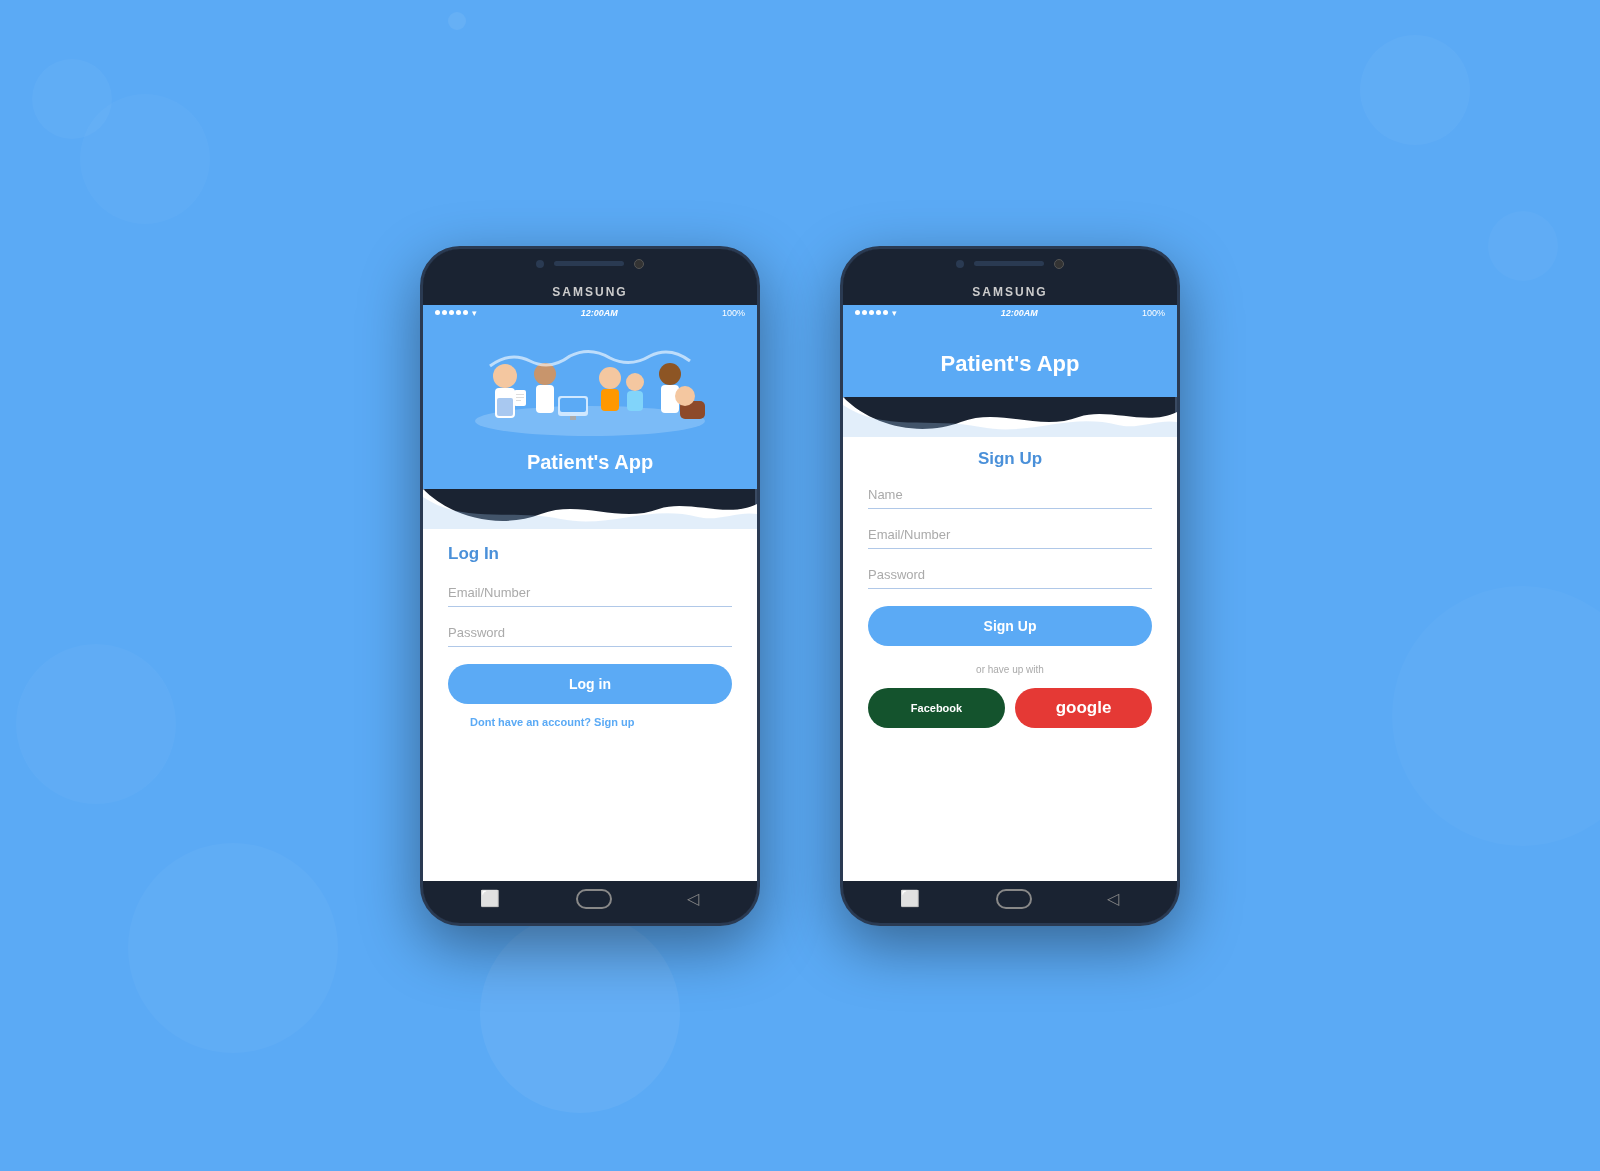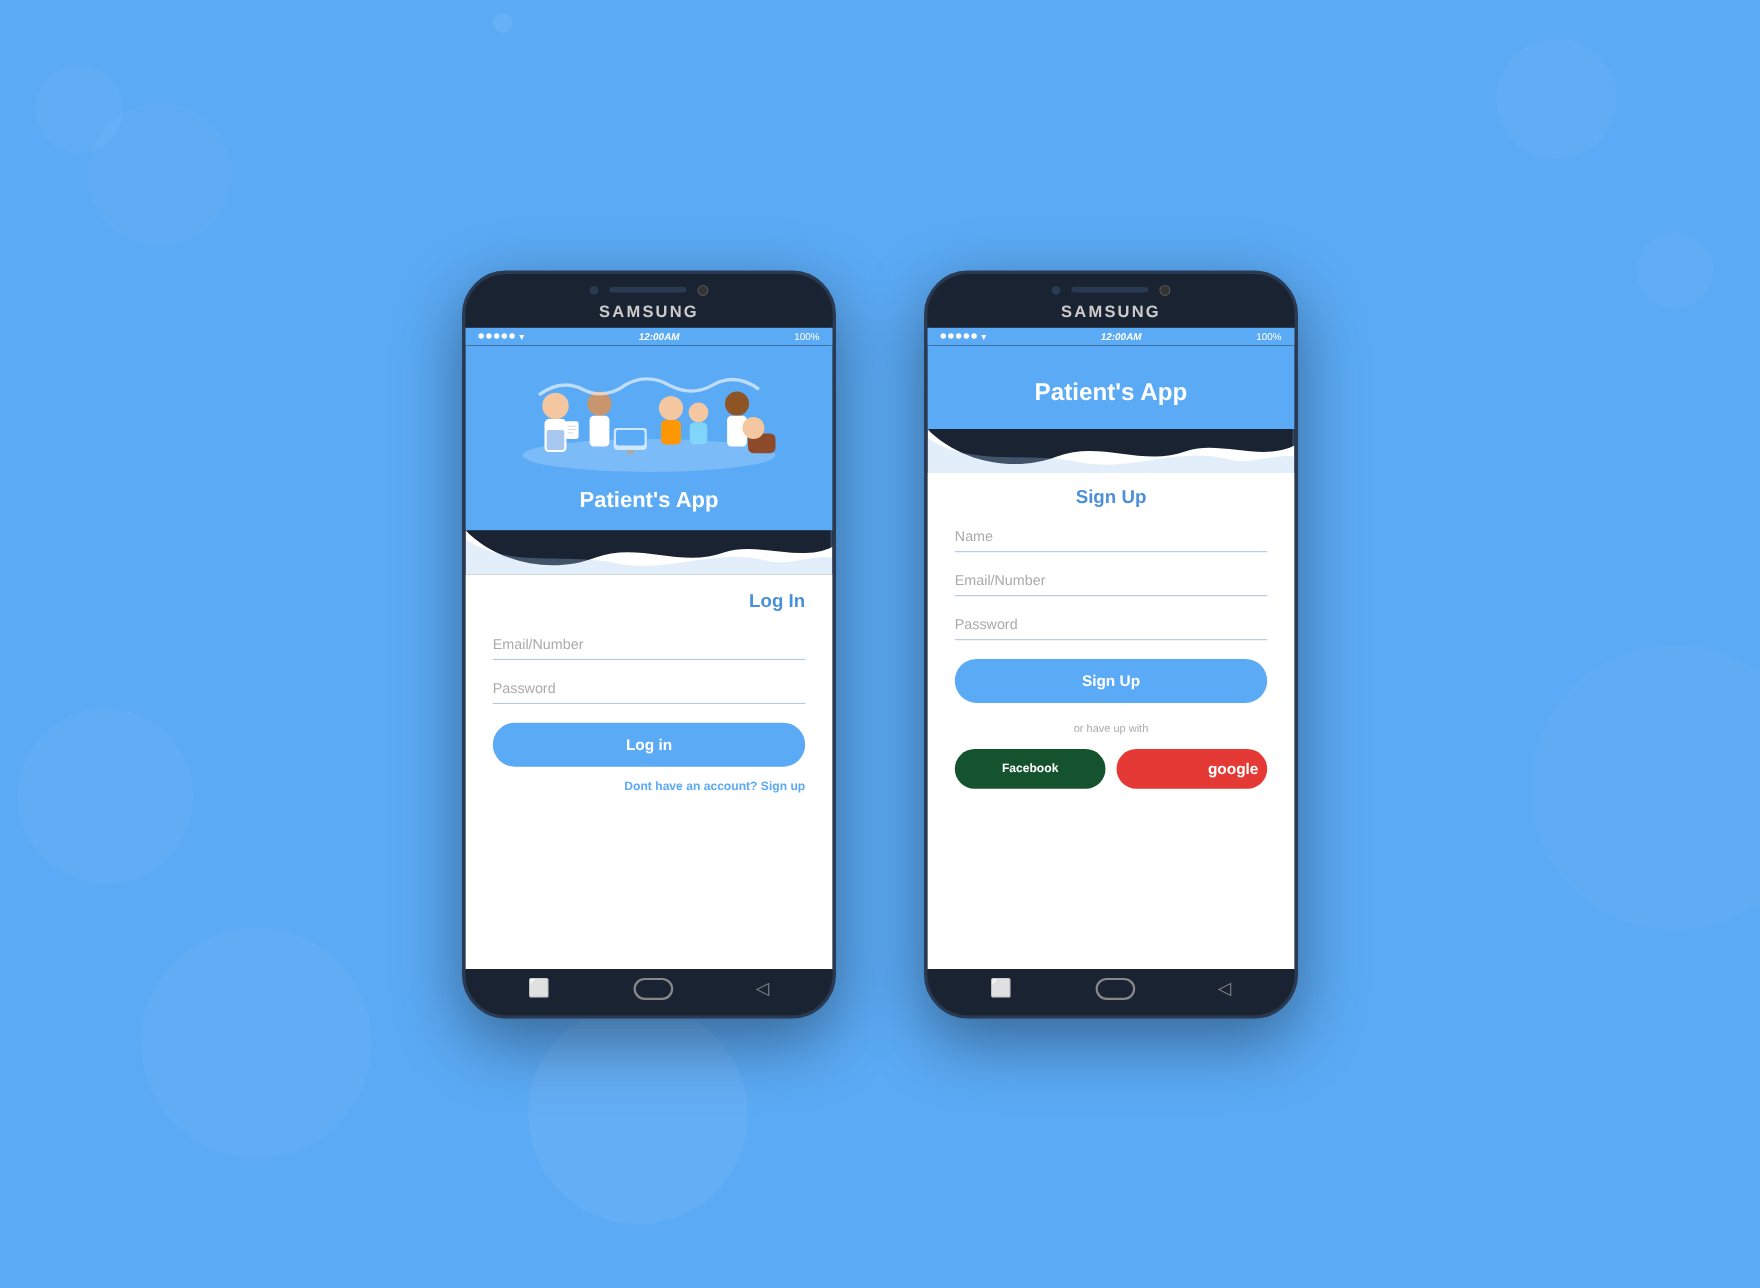--- a/index.html
+++ b/index.html
@@ -78,24 +78,24 @@
       border: 1px solid #555;
     }
     .speaker-bar {
       width: 70px;
       height: 5px;
       background: #2a3a52;
       border-radius: 3px;
     }
     .brand-label {
       color: #ccc;
-      font-size: 15px;
+      font-size: 12px;
       font-weight: bold;
       letter-spacing: 2px;
-      margin-top: 2px;
+      margin-top: 12px;
     }
 
     
     .status-bar {
       background: #5baaf5;
       display: flex;
       justify-content: space-between;
       align-items: center;
       padding: 3px 12px;
       font-size: 9px;
@@ -154,21 +154,21 @@
       overflow: hidden;
     }
 
     
     .login-bottom {
       background: white;
       flex: 1;
       padding: 15px 25px 13px;
       display: flex;
       flex-direction: column;
-      align-items: flex-end;
+      align-items: flex-start;
     }
 
     .form-title {
       font-size: 17px;
       font-weight: bold;
       color: #4a90d9;
       margin-bottom: 15px;
     }
 
     .form-field {
@@ -280,24 +280,23 @@
       cursor: pointer;
     }
 
     .btn-google {
       flex: 1;
       padding: 10px 8px;
       background: #e53935;
       color: white;
       border: none;
       border-radius: 20px;
-      font-size: 14px;
+      font-size: 17px;
       font-weight: bold;
       cursor: pointer;
-      text-align: right;
     }
 
     .or-text {
       font-size: 10px;
       color: #aaa;
       margin: 6px 0 8px;
     }
   </style>
 </head>
 <body>

